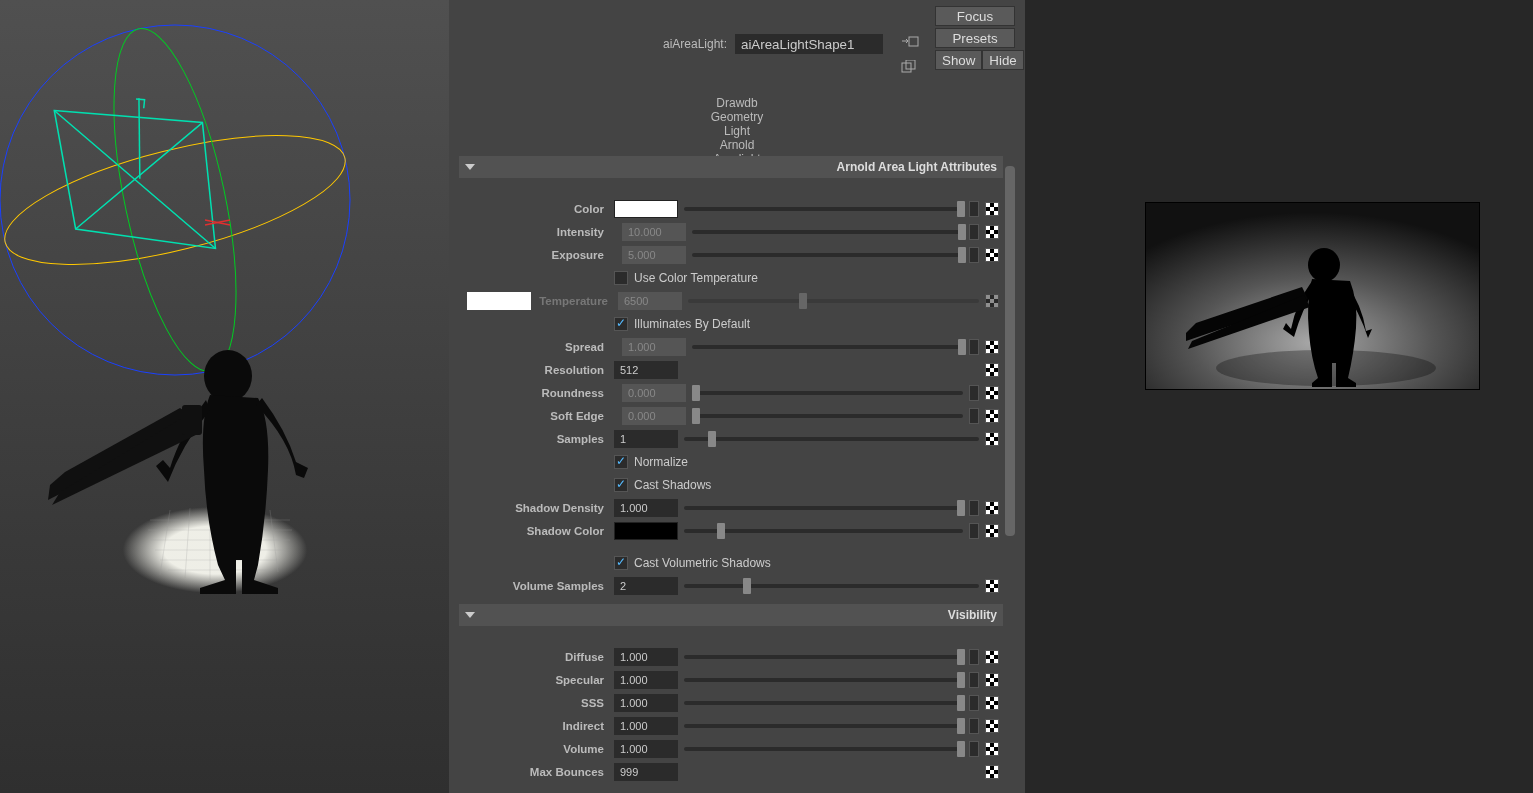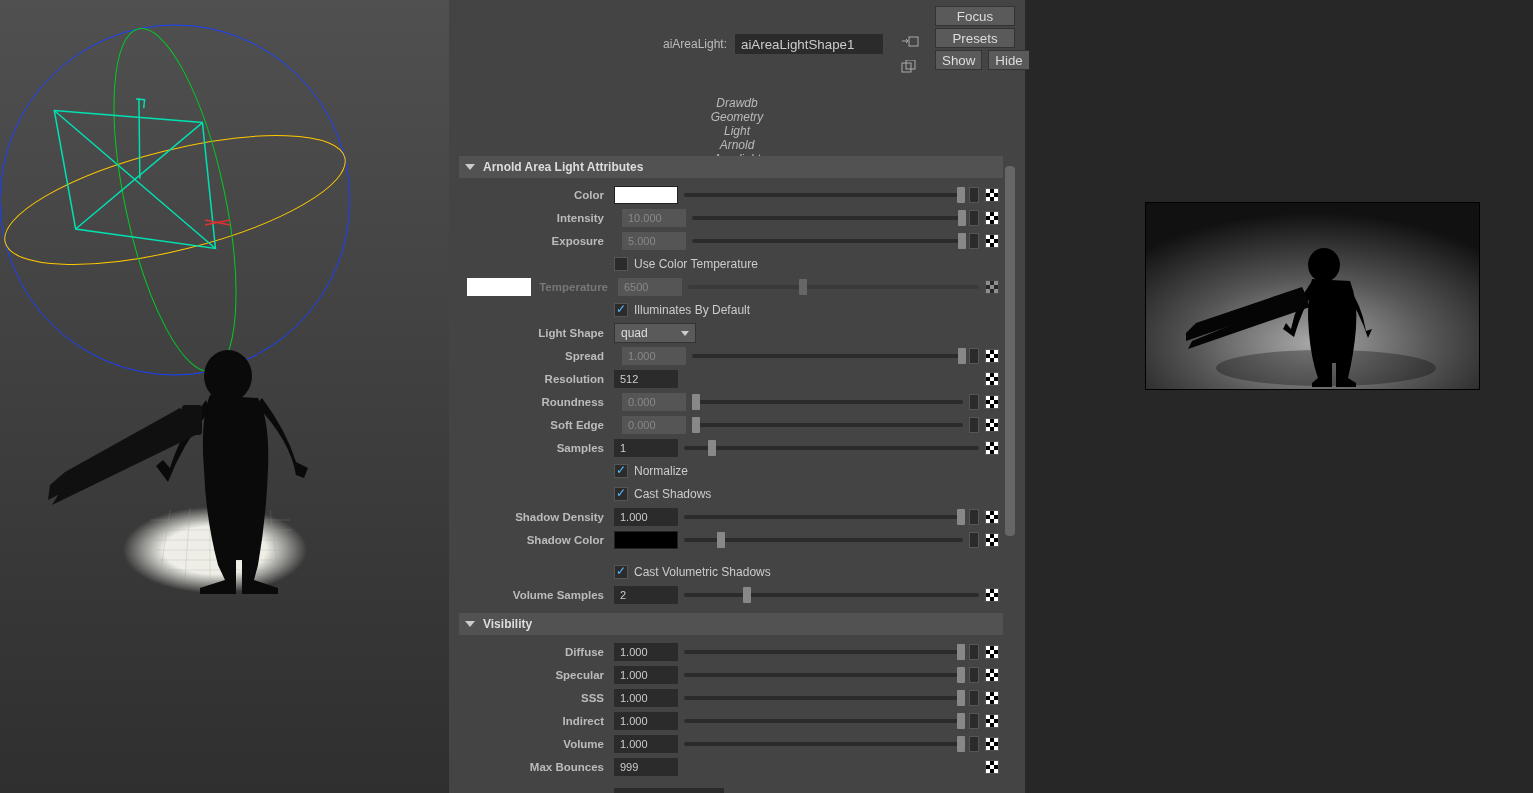--- a/index.html
+++ b/index.html
@@ -14,31 +14,31 @@
 
   
   .hdr { padding: 6px 10px 0 10px; display: flex; gap: 10px; }
   .hdr-left { flex: 1; padding-top: 28px; display: flex; gap: 8px; justify-content: flex-end; padding-right: 6px; }
   .hdr-label { color: #bbb; padding-top: 3px; text-align: right; }
   .hdr-input { width: 148px; height: 20px; background: #2b2b2b; color: #ccc; border: none; padding: 0 6px; }
   .hdr-btns-col { width: 26px; display: flex; flex-direction: column; gap: 6px; padding-top: 28px; }
   .sq-icon { width: 22px; height: 18px; display: flex; align-items: center; justify-content: center; }
   .hdr-btns { width: 80px; display: flex; flex-direction: column; gap: 2px; }
   .btn { background: #5a5a5a; border: 1px solid #333; color: #ddd; height: 20px; cursor: pointer; }
-  .btn-row { display: flex; gap: 6px; }
+  .btn-row { display: flex; gap: 0; }
   .btn-row .btn { flex: 1; padding: 0 6px; }
 
-  .breadcrumb { text-align: center; padding: 20px 0 10px 0; color: #bbb; line-height: 14px; font-style: italic; }
+  .breadcrumb { text-align: center; padding: 20px 0 10px 0; color: #bbb; line-height: 14px; }
 
   .scroll-wrap { position: absolute; top: 156px; bottom: 0; left: 10px; right: 10px; overflow: hidden; }
   .scroll-inner { position: absolute; inset: 0; right: 12px; }
   .scrollbar { position: absolute; right: 0; top: 10px; bottom: 10px; width: 10px; }
   .scrollbar-thumb { position: absolute; left: 0; right: 0; top: 0; height: 60%; background: #666; border-radius: 4px; }
 
-  .section-hdr { background: #525252; padding: 4px 6px; display: flex; align-items: center; gap: 8px; font-weight: bold; color: #ddd; margin-bottom: 6px; }
+  .section-hdr { background: #525252; padding: 4px 6px; display: flex; align-items: center; gap: 8px; font-weight: bold; color: #ddd; margin-bottom: 20px; justify-content: space-between; }
   .section-hdr .tri { display:inline-block; width:0; height:0; border-left:5px solid transparent; border-right:5px solid transparent; border-top:6px solid #ccc; }
 
   .attr-row { display: flex; align-items: center; height: 22px; margin: 1px 0; padding: 0 4px; gap: 6px; }
   .attr-label { width: 145px; text-align: right; color: #bbb; padding-right: 4px; font-size: 11.5px; font-weight: bold; }
   .attr-label.disabled { color: #777; }
   .num-field { width: 64px; height: 18px; background: #2b2b2b; color: #ccc; border: none; padding: 0 6px; font-size: 11px; }
   .num-field.disabled { background: #555; color: #888; }
   .num-field.slid { background: #555; color:#888;margin-left:8px; }
   .color-swatch { width: 64px; height: 18px; background: #fff; border: 1px solid #222; }
   .color-swatch.dark { background: #000; }
@@ -207,27 +207,20 @@
           </div>
           <span class="checker" style="opacity:.4"></span>
         </div>
 
       <div class="attr-row">
           <span class="attr-label"></span>
           <span class="chk-box checked"></span>
           <span>Illuminates By Default</span>
         </div>
 
-      <div class="attr-row">
-          <span class="attr-label">Light Shape</span>
-          <div class="dropdown">
-            <span>quad</span>
-            <span class="tri"></span>
-          </div>
-        </div>
 
       <div class="attr-row">
           <span class="attr-label">Spread</span>
           <input class="num-field slid" value="1.000" style="">
           <div class="slider">
             <div class="slider-track"></div>
             <div class="slider-thumb" style="left:98%"></div>
           </div>
           <span class="slot"></span>
           <span class="checker"></span>

